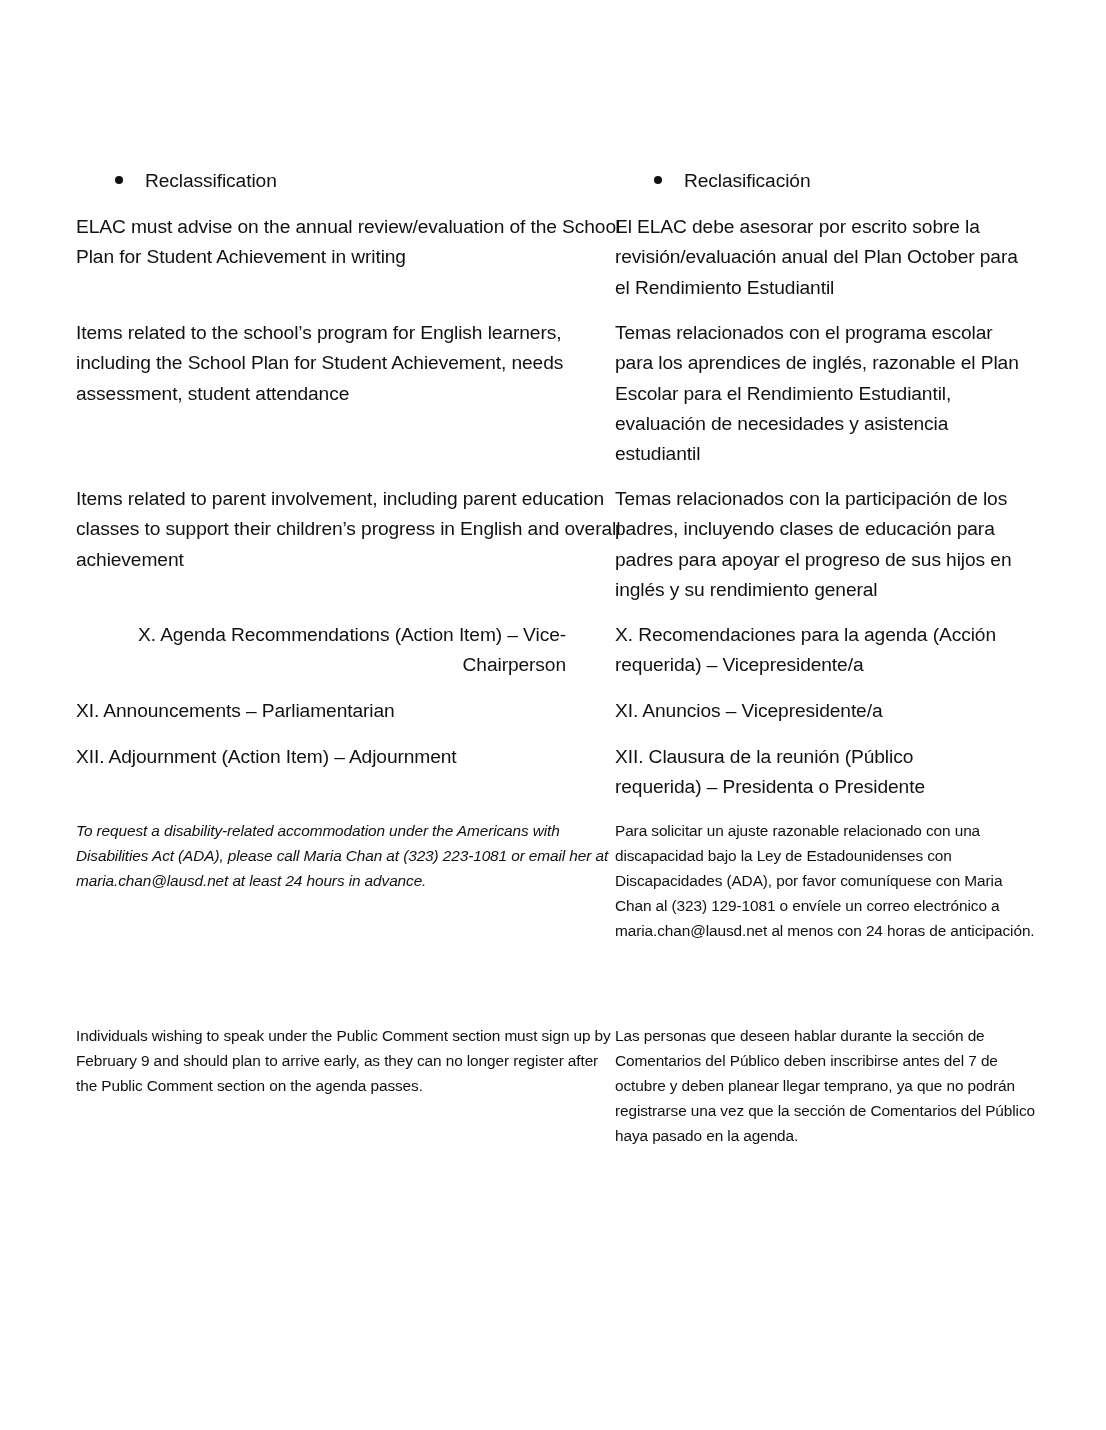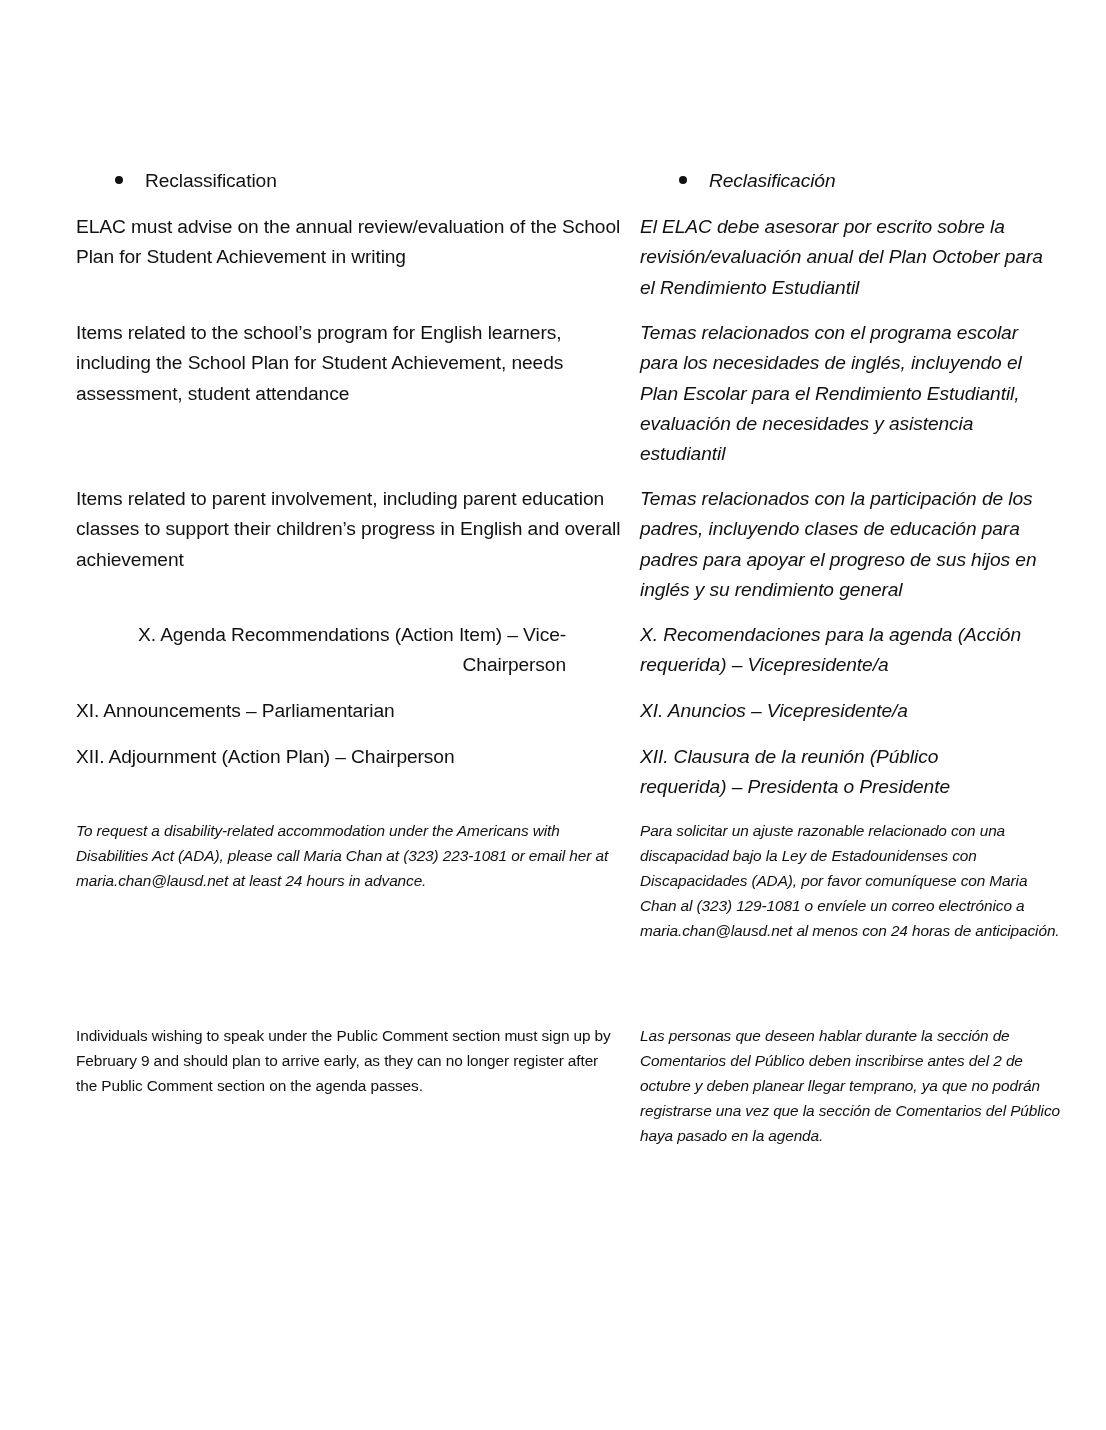--- a/index.html
+++ b/index.html
@@ -25,21 +25,21 @@
     .row {
       position: absolute;
       left: 76px;
       width: 990px;
     }
     .col {
       position: absolute;
       top: 0;
     }
     .col-en { left: 0; width: 548px; }
-    .col-es { left: 564px; width: 420px; font-style: italic; }
+    .col-es { left: 539px; width: 420px; }
 
     .big {
       font-size: 19.2px;
       line-height: 30.3px;
       letter-spacing: -0.1px;
     }
     .small {
       font-size: 15.4px;
       line-height: 25px;
       letter-spacing: -0.1px;
@@ -81,46 +81,46 @@
     </div>
   </div>
 
   <div class="row big" style="top:212px;">
     <p class="col col-en">ELAC must advise on the annual review/evaluation of the School Plan for Student Achievement in writing</p>
     <p class="col col-es">El ELAC debe asesorar por escrito sobre la revisión/evaluación anual del Plan October para el Rendimiento Estudiantil</p>
   </div>
 
   <div class="row big" style="top:318px;">
     <p class="col col-en">Items related to the school’s program for English learners, including the School Plan for Student Achievement, needs assessment, student attendance</p>
-    <p class="col col-es">Temas relacionados con el programa escolar para los necesidades de inglés, incluyendo el Plan Escolar para el Rendimiento Estudiantil, evaluación de necesidades y asistencia estudiantil</p>
+    <p class="col col-es">Temas relacionados con el programa escolar para los aprendices de inglés, razonable el Plan Escolar para el Rendimiento Estudiantil, evaluación de necesidades y asistencia estudiantil</p>
   </div>
 
   <div class="row big" style="top:484px;">
     <p class="col col-en">Items related to parent involvement, including parent education classes to support their children’s progress in English and overall achievement</p>
     <p class="col col-es">Temas relacionados con la participación de los padres, incluyendo clases de educación para padres para apoyar el progreso de sus hijos en inglés y su rendimiento general</p>
   </div>
 
   <div class="row big" style="top:620px;">
     <p class="col col-en" style="width:490px;text-align:right;">X. Agenda Recommendations (Action Item) – Vice-Chairperson</p>
     <p class="col col-es">X. Recomendaciones para la agenda (Acción requerida) – Vicepresidente/a</p>
   </div>
 
   <div class="row big" style="top:696px;">
     <p class="col col-en">XI. Announcements – Parliamentarian</p>
     <p class="col col-es">XI. Anuncios – Vicepresidente/a</p>
   </div>
 
   <div class="row big" style="top:742px;">
-    <p class="col col-en">XII. Adjournment (Action Plan) – Chairperson</p>
+    <p class="col col-en">XII. Adjournment (Action Item) – Adjournment</p>
     <p class="col col-es" style="width:360px;">XII. Clausura de la reunión (Público requerida) – Presidenta o Presidente</p>
   </div>
 
   <div class="row small" style="top:818px;">
     <p class="col col-en" style="width:540px;font-style:italic;">To request a disability-related accommodation under the Americans with Disabilities Act (ADA), please call Maria Chan at (323) 223-1081 or email her at maria.chan@lausd.net at least 24 hours in advance.</p>
     <p class="col col-es" style="width:420px;">Para solicitar un ajuste razonable relacionado con una discapacidad bajo la Ley de Estadounidenses con Discapacidades (ADA), por favor comuníquese con Maria Chan al (323) 129-1081 o envíele un correo electrónico a maria.chan@lausd.net al menos con 24 horas de anticipación.</p>
   </div>
 
   <div class="row small" style="top:1023px;">
     <p class="col col-en" style="width:545px;">Individuals wishing to speak under the Public Comment section must sign up by February 9 and should plan to arrive early, as they can no longer register after the Public Comment section on the agenda passes.</p>
-    <p class="col col-es" style="width:420px;">Las personas que deseen hablar durante la sección de Comentarios del Público deben inscribirse antes del 2 de octubre y deben planear llegar temprano, ya que no podrán registrarse una vez que la sección de Comentarios del Público haya pasado en la agenda.</p>
+    <p class="col col-es" style="width:420px;">Las personas que deseen hablar durante la sección de Comentarios del Público deben inscribirse antes del 7 de octubre y deben planear llegar temprano, ya que no podrán registrarse una vez que la sección de Comentarios del Público haya pasado en la agenda.</p>
   </div>
 
 </div>
 
 </body></html>

